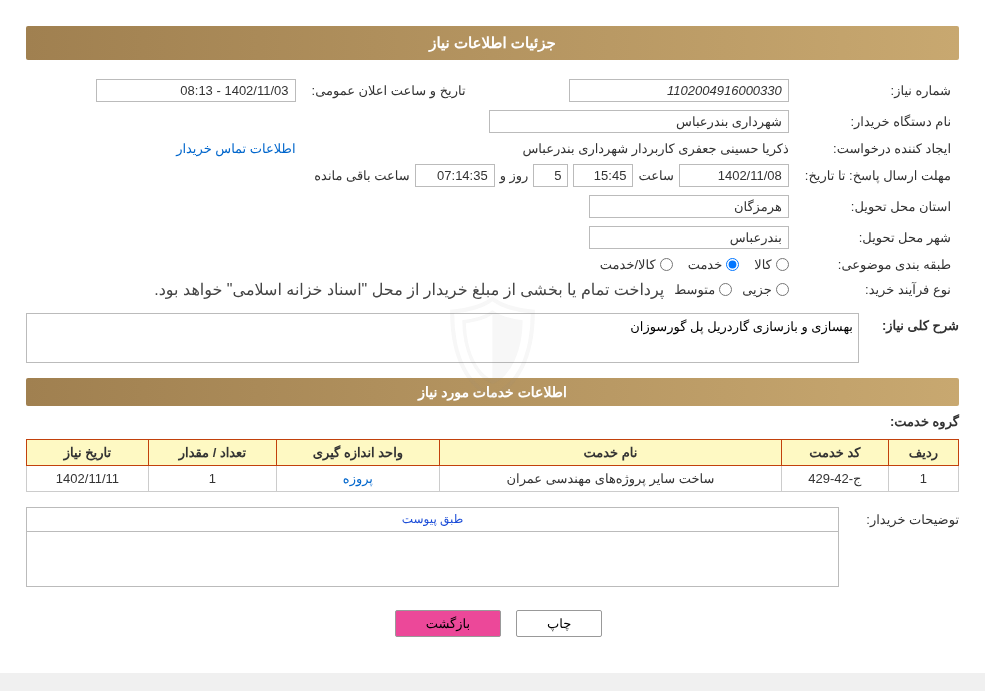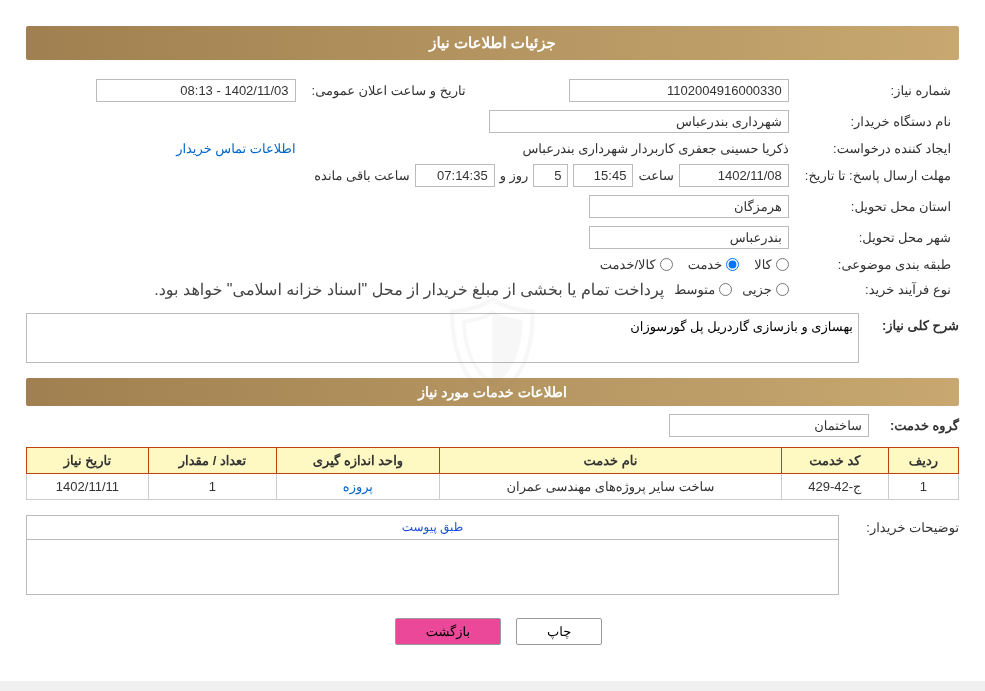--- a/index.html
+++ b/index.html
@@ -192,21 +192,21 @@
 <div class="page-wrapper">
   <div class="section-header">جزئیات اطلاعات نیاز</div>
 
   <div class="main-content">
 
     <table class="info-grid">
       <tbody>
           <tr>
         <td class="label-cell">شماره نیاز:</td>
         <td class="value-cell">
-          <div class="input-box" style="min-width:220px;">1102004916000330</div>
+          <div class="input-box" style="min-width:220px;font-style:italic;">1102004916000330</div>
         </td>
         <td style="width:20px;"></td>
         <td class="label-cell" style="text-align:right;">تاریخ و ساعت اعلان عمومی:</td>
         <td class="value-cell">
           <div class="input-box" style="min-width:200px;">1402/11/03 - 08:13</div>
         </td>
       </tr>
 
       <tr>
         <td class="label-cell">نام دستگاه خریدار:</td>
@@ -297,21 +297,20 @@
       <div class="sharh-label">شرح کلی نیاز:</div>
       <div style="flex:1;">
         <textarea class="textarea-box" style="min-height: 50px;" readonly="">بهسازی و بازسازی گاردریل پل گورسوزان</textarea>
       </div>
     </div>
 
     <div class="section-sub-header">اطلاعات خدمات مورد نیاز</div>
 
     <div class="service-group-row">
       <span style="font-weight:bold; min-width:80px;">گروه خدمت:</span>
-      <div class="input-box" style="min-width:200px;">ساختمان</div>
     </div>
 
     <table class="data-table">
       <thead>
         <tr>
           <th>ردیف</th>
           <th>کد خدمت</th>
           <th>نام خدمت</th>
           <th>واحد اندازه گیری</th>
           <th>تعداد / مقدار</th>

